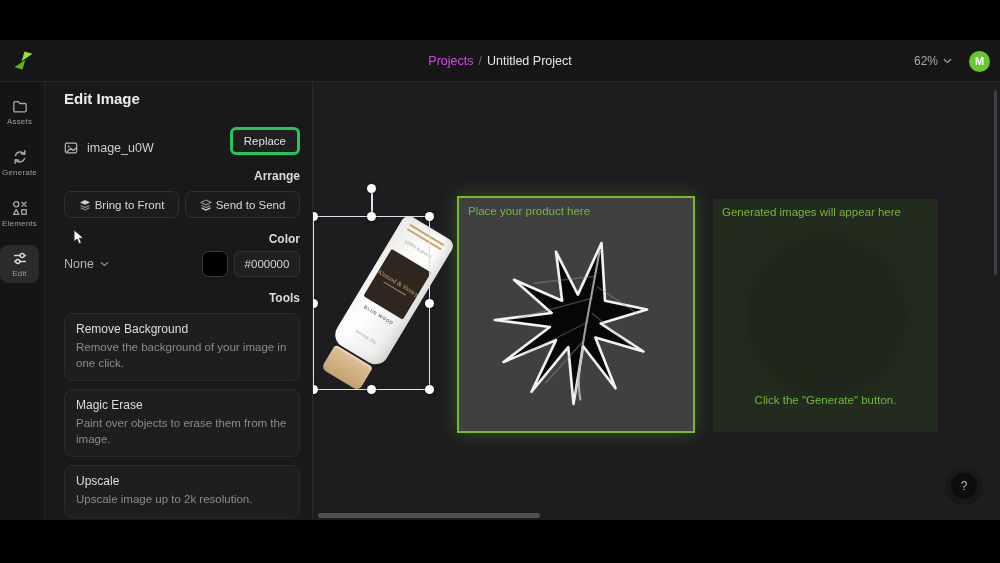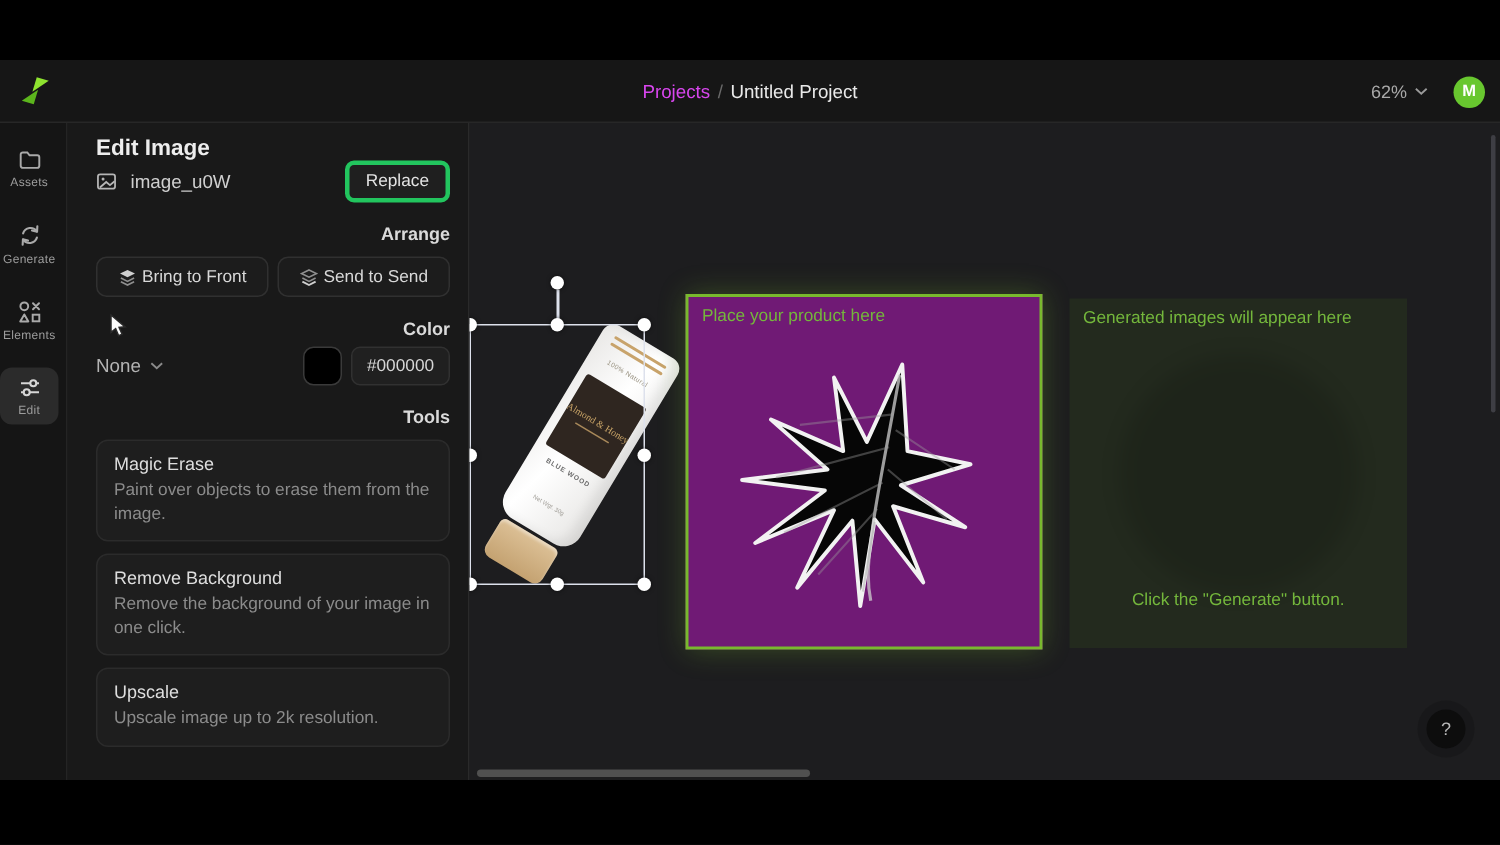--- a/index.html
+++ b/index.html
@@ -28,21 +28,21 @@
              border-right:1px solid #242424; display:flex; flex-direction:column; 
              padding-top:11px; gap:12px; }
   .side-item { width:39px; padding:6px 0 5px; border-radius:8px; display:flex; flex-direction:column;
                align-items:center; gap:3px; cursor:pointer; }
   .side-item.active { background:#2b2b2b; }
   .side-item .lbl { font-size:8px; color:#9d9d9d; letter-spacing:.2px; }
 
   .panel { position:absolute; left:45px; top:0; width:268px; height:438px; background:#191919;
            border-right:1px solid #2a2a2a; padding:6px 12px 0 19px; overflow:hidden; }
   .panel-title { font-size:15px; font-weight:bold; color:#ededed; margin-top:2px; }
-  .image-row { margin-top:0; display:flex; align-items:center; }
+  .image-row { margin-top:20px; display:flex; align-items:flex-end; }
   .image-name { margin-left:9px; font-size:12.5px; color:#cfcfcf; flex:1; }
   .replace-btn { font-size:11.5px; color:#e2e2e2; background:#1f1f1f; border:3px solid #22c55e;
                  border-radius:6px; padding:5px 11px; cursor:pointer; }
   .section-label { font-size:12px; font-weight:bold; color:#dadada; margin-top:14px; position:relative;text-align:right; }
   .btn-row { display:flex; gap:6px; margin-top:8px; }
   .arr-btn { flex:1; height:27px; display:flex; align-items:center; justify-content:center; gap:4px;
              font-size:11.5px; color:#d8d8d8; background:#1c1c1c; border:1px solid #303030;
              border-radius:7px; cursor:pointer; white-space:nowrap; }
   .color-row { display:flex; align-items:center; margin-top:5px; }
   .none-select { display:flex; align-items:center; gap:6px; color:#b3b3b3; font-size:12.5px; cursor:pointer; flex:1; }
@@ -80,21 +80,21 @@
   .tube-label .t1 { font-family:"Liberation Serif",serif; font-size:6.5px; color:#c9a467; white-space:nowrap; }
   .tube-label .rule { width:26px; height:1px; background:#a9895a; margin-top:2.5px; }
   .tube-sub { position:absolute; top:99px; width:100%; text-align:center; font-size:4.5px;
               font-weight:bold; color:#6e6e6e; letter-spacing:.6px; }
   .tube-wgt { position:absolute; top:124px; width:100%; text-align:center; font-size:4px; color:#a3a09a; }
   .cap { position:absolute; left:7px; top:149px; width:44px; height:28px;
          background:linear-gradient(180deg,#ddc197,#c4a271); border-radius:4px 4px 6px 6px;
          box-shadow:inset 0 2px 2px rgba(255,255,255,.4); }
 
   
-  .place-box { position:absolute; left:144px; top:114px; width:238px; height:237px; background:#701a75;
+  .place-box { position:absolute; left:144px; top:114px; width:238px; height:237px; background:#404040;
                border:2px solid #79b92e; box-shadow:0 0 18px rgba(121,185,46,.3); }
   .place-label { position:absolute; left:9px; top:7px; font-size:11.5px; color:#74b73c; }
   .leaf-svg { position:absolute; left:13px; top:16px; }
   .gen-box { position:absolute; left:400px; top:117px; width:225px; height:233px; background:#232a1e; }
   .gen-inner-circle { position:absolute; left:50%; top:50%; width:160px; height:160px; border-radius:50%;
                       transform:translate(-50%,-50%); background:rgba(0,0,0,.12); filter:blur(6px); }
   .gen-label { position:absolute; left:9px; top:7px; font-size:11.5px; color:#74b73c; }
   .gen-hint { position:absolute; left:0; bottom:26px; width:100%; text-align:center; font-size:11.5px; color:#74b73c; }
 
   .hscrollbar { position:absolute; left:5px; top:431px; width:222px; height:5px; background:#505050; border-radius:3px; cursor:pointer; }
@@ -216,26 +216,26 @@
           <svg width="9" height="6" viewBox="0 0 10 6">
             <polyline points="1,1 5,4.6 9,1" fill="none" stroke="#8a8a8a" stroke-width="1.4"></polyline>
           </svg>
         </div>
         <div class="swatch"></div>
         <div class="hex-field">#000000</div>
       </div>
 
       <div class="section-label">Tools</div>
       <div class="tool-card">
+        <div class="tool-title">Remove Background</div>
+        <div class="tool-desc">Remove the background of your image in one click.</div>
+      </div>
+      <div class="tool-card">
         <div class="tool-title">Magic Erase</div>
         <div class="tool-desc">Paint over objects to erase them from the image.</div>
-      </div>
-      <div class="tool-card">
-        <div class="tool-title">Remove Background</div>
-        <div class="tool-desc">Remove the background of your image in one click.</div>
       </div>
       <div class="tool-card">
         <div class="tool-title">Upscale</div>
         <div class="tool-desc">Upscale image up to 2k resolution.</div>
       </div>
 
     </div>
 
     <div class="canvas">
 

